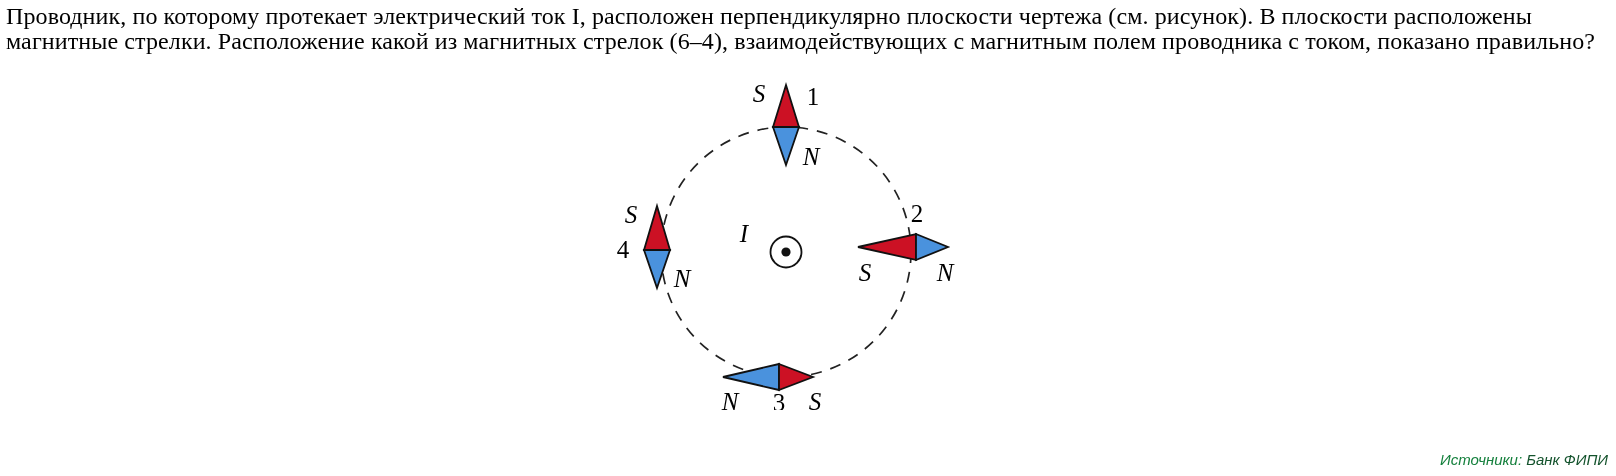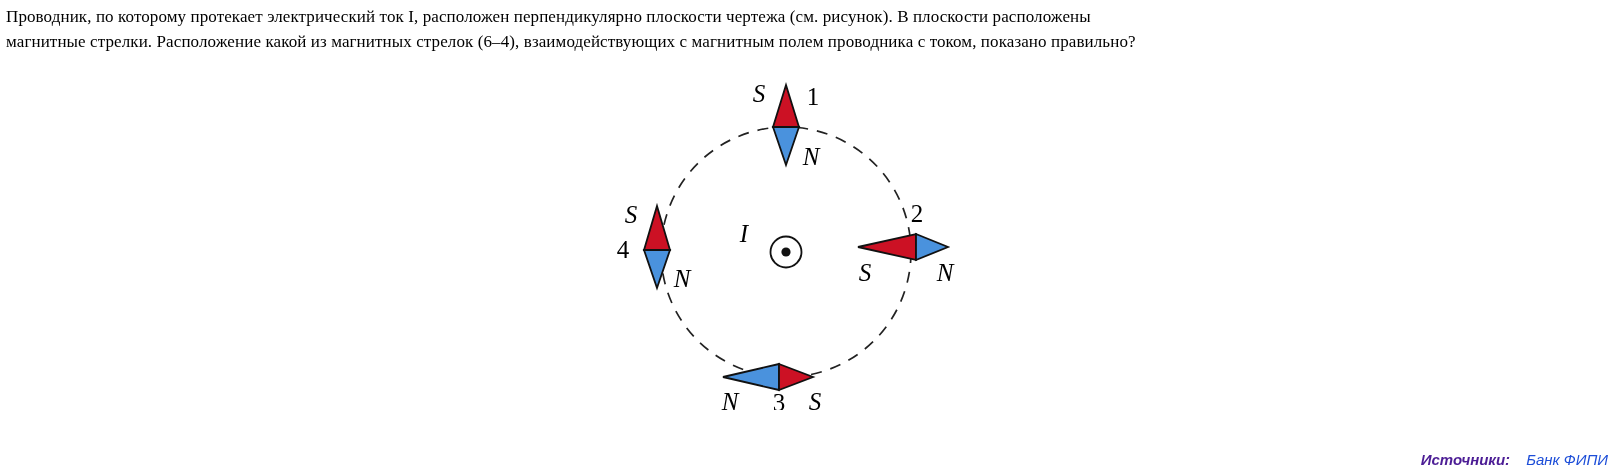--- a/index.html
+++ b/index.html
@@ -15,21 +15,21 @@
     color: #000000;
     overflow: hidden;
   }
 
   
   #question-text {
     position: absolute;
     left: 6px;
     top: 4px;
     width: 1604px;
-    font-size: 17px;
+    font-size: 24px;
     line-height: 25px;
     color: #000000;
     letter-spacing: 0.1px;
   }
   #question-text .line {
     display: block;
     white-space: nowrap;
   }
 
   
@@ -67,26 +67,25 @@
   #source-line {
     position: absolute;
     right: 8px;
     bottom: 8px;
     font-family: "Liberation Sans", "DejaVu Sans", sans-serif;
     font-size: 15px;
     font-style: italic;
     white-space: nowrap;
   }
   #source-label {
-    color: #4c1d95;
-    font-weight: bold;
+    color: #15803d;
   }
   #source-value {
-    color: #1d4ed8;
-    margin-left: 16px;
+    color: #14532d;
+    margin-left: 4px;
   }
 </style>
 </head>
 <body>
 
 <div id="question-text">
   <span class="line">Проводник, по которому протекает электрический ток I, расположен перпендикулярно плоскости чертежа (см. рисунок). В плоскости расположены</span>
   <span class="line">магнитные стрелки. Расположение какой из магнитных стрелок (6–4), взаимодействующих с магнитным полем проводника с током, показано правильно?</span>
 </div>
 

